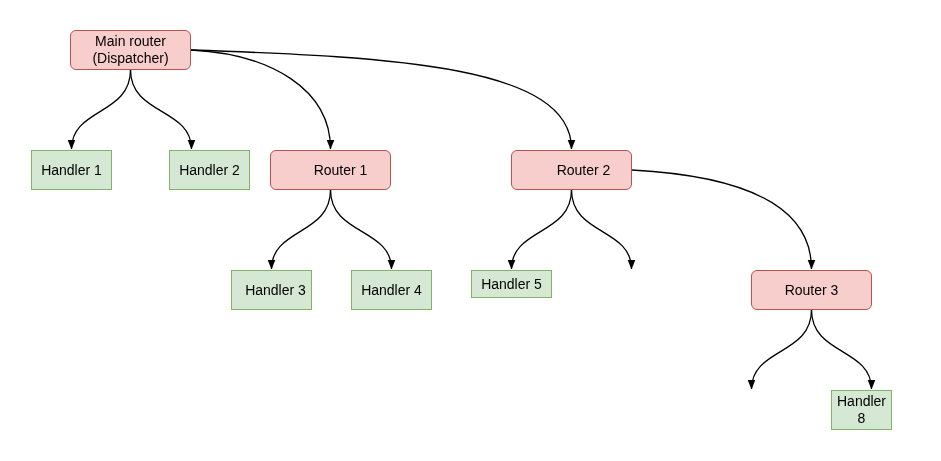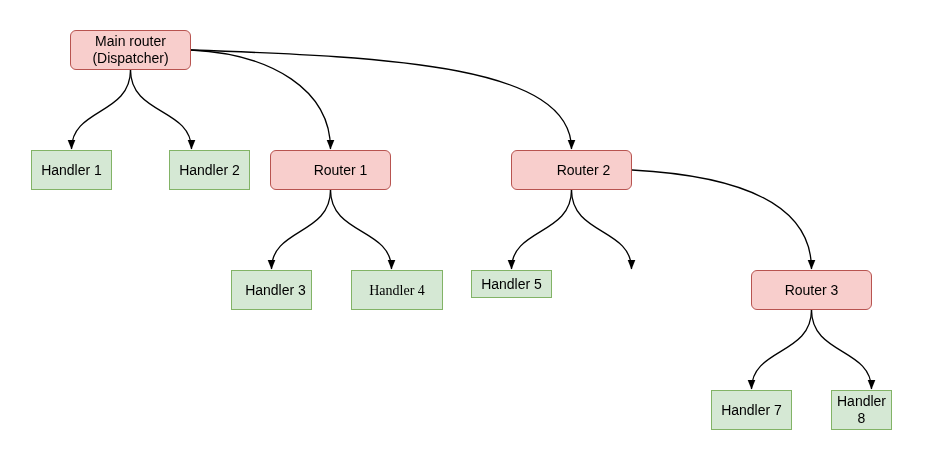--- a/index.html
+++ b/index.html
@@ -92,34 +92,31 @@
   </div>
 
   <div class="node router" style="left:511px; top:150px; width:121px; height:40px;padding-left:24px;">
     <div>Router 2</div>
   </div>
 
   <div class="node handler" style="left:231px; top:270px; width:81px; height:40px;padding-left:8px;">
     <div>Handler 3</div>
   </div>
 
-  <div class="node handler" style="left:351px; top:270px; width:92px; height:40px;font-family:Liberation Serif, serif;">
+  <div class="node handler" style="left:351px; top:270px; width:81px; height:40px;">
     <div>Handler 4</div>
   </div>
 
   <div class="node handler" style="left:471px; top:270px; width:81px; height:28px;">
     <div>Handler 5</div>
   </div>
 
 
   <div class="node router" style="left:751px; top:270px; width:121px; height:40px;text-align:center;">
     <div>Router 3</div>
   </div>
 
-  <div class="node handler" style="left:711px; top:390px; width:81px; height:40px;">
-    <div>Handler 7</div>
-  </div>
 
   <div class="node handler" style="left:831px; top:390px; width:61px; height:40px;">
     <div>Handler 8</div>
   </div>
 
 </div>
 
 </body></html>

